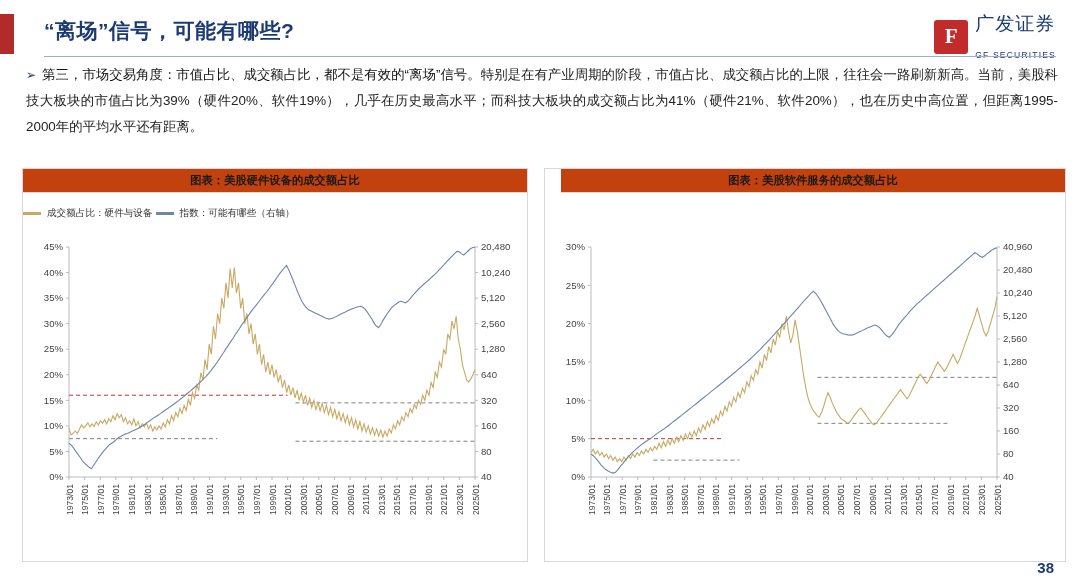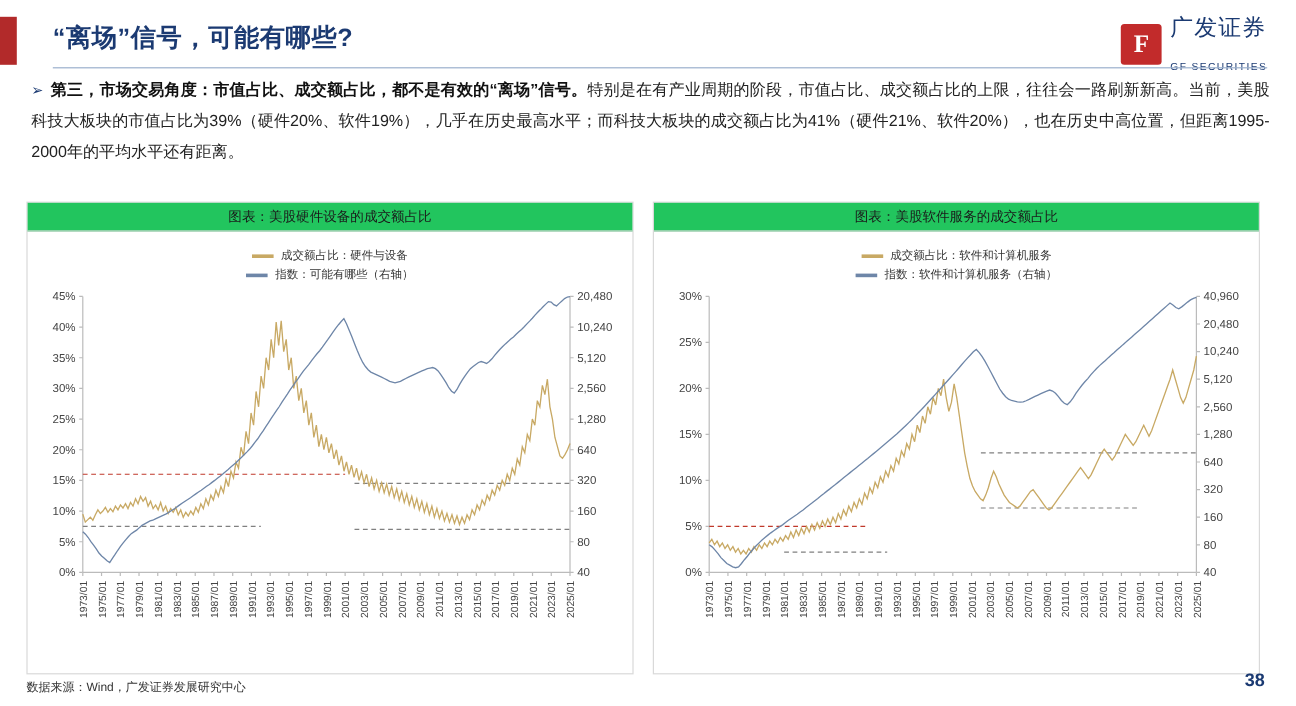--- a/index.html
+++ b/index.html
@@ -89,52 +89,51 @@
     line-height: 26px;
     color: #222;
     text-align: justify;
   }
   .bullet-mark {
     color: #1b3a72;
     font-size: 12px;
     margin-right: 6px;
   }
   .b {
-    font-weight: bold;
+    font-weight: normal;
     color: #111;
   }
   
   .panel {
     position: absolute;
     top: 168px;
     width: 504px;
     height: 392px;
     border: 1px solid #d9d9d9;
     background: #fff;
   }
   .panel-left { left: 22px; }
-  .panel-right { left: 544px; }
+  .panel-right { left: 544px; padding-left: 16px; }
   .panel-head {
     height: 23px;
-    background: #22c55e;
+    background: #c2410c;
     border-bottom: 1px solid #d9d9d9;
     display: flex;
     align-items: center;
     justify-content: center;
     font-size: 11.3px;
-    font-weight: normal;
+    font-weight: bold;
     color: #1a1a1a;
   }
   .legend {
     position: absolute;
     top: 38px;
     left: 0;
     width: 100%;
     display: flex;
-    flex-direction: column;
     align-items: center;
     gap: 3px;
   }
   .legend-row {
     display: flex;
     align-items: center;
     gap: 6px;
     font-size: 9.6px;
     color: #333;
   }
@@ -306,30 +305,20 @@
         <line x1="46" y1="199.66666666666669" x2="194.34615384615384" y2="199.66666666666669" stroke="#808080" stroke-width="1" stroke-dasharray="4,3"></line>
         <line x1="272.4230769230769" y1="163.88888888888889" x2="452" y2="163.88888888888889" stroke="#808080" stroke-width="1" stroke-dasharray="4,3"></line>
         <line x1="272.4230769230769" y1="202.22222222222223" x2="452" y2="202.22222222222223" stroke="#808080" stroke-width="1" stroke-dasharray="4,3"></line>
         <path d="M46.00,189.44L48.09,196.09L50.19,194.04L52.28,192.00L54.37,194.56L56.46,189.96L58.56,185.87L60.65,188.93L62.74,186.89L64.84,183.82L66.93,187.91L69.02,184.84L71.11,187.40L73.21,182.80L75.30,185.87L77.39,181.78L79.48,184.33L81.58,180.76L83.67,184.84L85.76,179.73L87.86,182.80L89.95,176.67L92.04,180.76L94.13,174.62L96.23,178.71L98.32,175.64L100.41,182.80L102.51,178.71L104.60,184.84L106.69,181.78L108.78,185.87L110.88,179.73L112.97,186.89L115.06,182.80L117.15,188.93L119.25,184.84L121.34,187.91L123.43,183.82L125.53,189.96L127.62,185.87L129.71,192.00L131.80,187.91L133.90,190.98L135.99,186.89L138.08,189.96L140.18,183.82L142.27,187.91L144.36,180.76L146.45,184.84L148.55,176.67L150.64,181.78L152.73,173.60L154.82,177.69L156.92,169.51L159.01,174.62L161.10,166.44L163.20,171.56L165.29,160.31L167.38,166.44L169.47,153.67L171.57,159.29L173.66,146.00L175.75,151.11L177.85,133.73L179.94,140.89L182.03,120.44L184.12,130.67L186.22,105.11L188.31,115.33L190.40,87.22L192.49,100.00L194.59,74.44L196.68,84.67L198.77,59.11L200.87,69.33L202.96,43.78L205.05,59.11L207.14,29.47L209.24,48.89L211.33,28.44L213.42,54.00L215.52,43.78L217.61,69.33L219.70,59.11L221.79,84.67L223.89,74.44L225.98,94.89L228.07,84.67L230.16,105.11L232.26,94.89L234.35,115.33L236.44,105.11L238.54,125.56L240.63,115.33L242.72,133.22L244.81,123.00L246.91,135.78L249.00,125.56L251.09,138.33L253.19,130.67L255.28,143.44L257.37,135.78L259.46,148.56L261.56,140.89L263.65,153.67L265.74,146.00L267.84,156.22L269.93,148.56L272.02,158.78L274.11,151.11L276.21,161.33L278.30,154.18L280.39,163.38L282.48,156.22L284.58,166.44L286.67,159.29L288.76,168.49L290.86,161.33L292.95,170.53L295.04,163.38L297.13,171.56L299.23,164.40L301.32,173.60L303.41,166.44L305.51,175.64L307.60,168.49L309.69,177.69L311.78,170.53L313.88,179.73L315.97,172.58L318.06,181.78L320.15,174.62L322.25,183.82L324.34,176.67L326.43,185.87L328.53,178.71L330.62,187.91L332.71,180.76L334.80,189.96L336.90,182.80L338.99,192.00L341.08,184.84L343.18,193.02L345.27,186.89L347.36,195.07L349.45,188.93L351.55,196.09L353.64,189.96L355.73,197.11L357.82,190.98L359.92,198.13L362.01,192.00L364.10,197.11L366.20,189.96L368.29,194.04L370.38,185.87L372.47,189.96L374.57,181.78L376.66,185.87L378.75,177.69L380.85,181.78L382.94,173.60L385.03,177.69L387.12,169.51L389.22,173.60L391.31,165.42L393.40,169.51L395.49,161.33L397.59,165.42L399.68,156.22L401.77,161.33L403.87,151.11L405.96,156.22L408.05,143.44L410.14,148.56L412.24,133.22L414.33,138.33L416.42,123.00L418.52,128.11L420.61,110.22L422.70,115.33L424.79,94.89L426.89,100.00L428.98,82.11L431.07,89.78L433.16,77.00L435.26,100.00L437.35,110.22L439.44,125.56L441.54,133.22L443.63,140.89L445.72,142.93L447.81,139.87L449.91,135.78L452.00,130.67" fill="none" stroke="#c8a964" stroke-width="1.1"></path>
         <path d="M46.00,204.22L48.24,206.11L50.49,208.93L52.73,212.44L54.97,215.32L57.22,218.44L59.46,221.84L61.70,224.30L63.94,226.26L66.19,228.33L68.43,229.77L70.67,226.26L72.92,223.05L75.16,219.54L77.40,216.33L79.65,213.38L81.89,210.65L84.13,208.10L86.38,205.72L88.62,204.22L90.86,202.77L93.10,200.70L95.35,198.75L97.59,197.50L99.83,196.29L102.08,195.12L104.32,194.54L106.56,193.43L108.81,192.34L111.05,191.29L113.29,190.26L115.54,189.27L117.78,187.82L120.02,186.43L122.27,185.09L124.51,183.37L126.75,181.74L128.99,180.17L131.24,178.66L133.48,177.22L135.72,175.82L137.97,174.16L140.21,172.56L142.45,171.03L144.70,169.56L146.94,167.87L149.18,166.26L151.43,164.71L153.67,162.98L155.91,161.33L158.15,159.53L160.40,157.82L162.64,155.98L164.88,154.04L167.13,152.20L169.37,150.27L171.61,148.28L173.86,146.38L176.10,144.15L178.34,142.04L180.59,139.73L182.83,137.55L185.07,135.21L187.31,132.47L189.56,129.44L191.80,126.64L194.04,123.21L196.29,120.07L198.53,116.49L200.77,113.22L203.02,109.65L205.26,106.40L207.50,102.93L209.75,99.76L211.99,96.05L214.23,92.86L216.48,89.43L218.72,85.84L220.96,82.70L223.20,79.44L225.45,76.44L227.69,73.14L229.93,70.10L232.18,67.30L234.42,64.70L236.66,61.49L238.91,58.54L241.15,55.81L243.39,53.26L245.64,50.31L247.88,47.06L250.12,44.07L252.36,40.86L254.61,37.50L256.85,34.43L259.09,31.59L261.34,28.96L263.58,26.50L265.82,30.92L268.07,36.32L270.31,41.75L272.55,47.58L274.80,53.26L277.04,58.54L279.28,63.06L281.52,66.41L283.77,69.15L286.01,71.09L288.25,72.10L290.50,73.14L292.74,74.20L294.98,75.31L297.23,76.44L299.47,77.61L301.71,78.82L303.96,79.44L306.20,80.07L308.44,79.44L310.69,78.82L312.93,77.61L315.17,76.44L317.41,75.31L319.66,74.20L321.90,73.14L324.14,72.10L326.39,71.09L328.63,70.10L330.87,69.15L333.12,68.21L335.36,67.75L337.60,67.30L339.85,68.21L342.09,70.10L344.33,73.14L346.57,76.44L348.82,80.07L351.06,84.10L353.30,87.05L355.55,88.62L357.79,85.54L360.03,81.36L362.28,77.61L364.52,74.20L366.76,71.09L369.01,68.21L371.25,66.41L373.49,64.70L375.73,63.06L377.98,62.27L380.22,63.06L382.46,63.87L384.71,62.27L386.95,59.99L389.19,57.15L391.44,54.51L393.68,52.05L395.92,49.75L398.17,47.58L400.41,45.53L402.65,43.59L404.90,41.75L407.14,39.56L409.38,37.50L411.62,35.55L413.87,33.34L416.11,30.92L418.35,28.64L420.60,26.20L422.84,23.64L425.08,21.24L427.33,18.99L429.57,16.64L431.81,14.44L434.06,12.35L436.30,12.76L438.54,14.87L440.78,15.97L443.03,13.80L445.27,11.75L447.51,9.81L449.76,8.51L452.00,8.14" fill="none" stroke="#6e86a8" stroke-width="1.1"></path>
       </svg>
   </div>
 
   <div class="panel panel-right">
     <div class="panel-head">图表：美股软件服务的成交额占比</div>
-    <div class="legend">
-      <div class="legend-row">
-        <span class="legend-swatch" style="background:#c8a964"></span>
-        <span>成交额占比：软件和计算机服务</span>
-      </div>
-      <div class="legend-row">
-        <span class="legend-swatch" style="background:#6e86a8"></span>
-        <span>指数：软件和计算机服务（右轴）</span>
-      </div>
-    </div>
     <svg class="plot" id="plot1" viewBox="0 0 504 320">
         <line x1="46" y1="8" x2="46" y2="238" stroke="#bbb" stroke-width="1"></line>
         <line x1="46" y1="238" x2="452" y2="238" stroke="#bbb" stroke-width="1"></line>
         <line x1="452" y1="8" x2="452" y2="238" stroke="#bbb" stroke-width="1"></line>
         <line x1="43" y1="238" x2="46" y2="238" stroke="#bbb"></line>
         <text x="40" y="241.2" text-anchor="end" font-size="9.6" fill="#444">0%</text>
         <line x1="43" y1="199.66666666666669" x2="46" y2="199.66666666666669" stroke="#bbb"></line>
         <text x="40" y="202.86666666666667" text-anchor="end" font-size="9.6" fill="#444">5%</text>
         <line x1="43" y1="161.33333333333334" x2="46" y2="161.33333333333334" stroke="#bbb"></line>
         <text x="40" y="164.53333333333333" text-anchor="end" font-size="9.6" fill="#444">10%</text>
@@ -419,15 +408,14 @@
         <text x="0" y="0" font-size="8.6" fill="#444" text-anchor="end" transform="translate(455.5,245) rotate(-90)">2025/01</text>
         <line x1="46" y1="199.66666666666669" x2="178.73076923076923" y2="199.66666666666669" stroke="#c0392b" stroke-width="1" stroke-dasharray="4,3"></line>
         <line x1="108.46153846153845" y1="221.13333333333333" x2="194.34615384615384" y2="221.13333333333333" stroke="#808080" stroke-width="1" stroke-dasharray="4,3"></line>
         <line x1="272.4230769230769" y1="138.33333333333331" x2="452" y2="138.33333333333331" stroke="#808080" stroke-width="1" stroke-dasharray="4,3"></line>
         <line x1="272.4230769230769" y1="184.33333333333334" x2="405.15384615384613" y2="184.33333333333334" stroke="#808080" stroke-width="1" stroke-dasharray="4,3"></line>
         <path d="M46.00,213.47L48.19,210.40L50.39,215.00L52.58,211.93L54.78,216.53L56.97,213.47L59.17,218.07L61.36,215.00L63.56,219.60L65.75,216.53L67.95,221.13L70.14,218.07L72.34,222.67L74.53,219.60L76.72,222.67L78.92,218.07L81.11,221.13L83.31,216.53L85.50,219.60L87.70,215.00L89.89,218.07L92.09,213.47L94.28,216.53L96.48,211.93L98.67,215.00L100.86,210.40L103.06,213.47L105.25,208.87L107.45,211.93L109.64,207.33L111.84,210.40L114.03,204.27L116.23,208.87L118.42,202.73L120.62,207.33L122.81,201.20L125.01,205.80L127.20,199.67L129.39,204.27L131.59,198.13L133.78,202.73L135.98,196.60L138.17,201.20L140.37,195.07L142.56,199.67L144.76,193.53L146.95,198.13L149.15,192.00L151.34,196.60L153.54,188.93L155.73,193.53L157.92,185.87L160.12,190.47L162.31,182.80L164.51,187.40L166.70,179.73L168.90,184.33L171.09,176.67L173.29,181.27L175.48,172.07L177.68,176.67L179.87,167.47L182.06,172.07L184.26,162.87L186.45,167.47L188.65,158.27L190.84,162.87L193.04,153.67L195.23,158.27L197.43,149.07L199.62,153.67L201.82,142.93L204.01,147.53L206.21,136.80L208.40,141.40L210.59,130.67L212.79,135.27L214.98,123.00L217.18,129.13L219.37,115.33L221.57,121.47L223.76,107.67L225.96,113.80L228.15,100.00L230.35,106.13L232.54,92.33L234.74,98.47L236.93,84.67L239.12,90.80L241.32,77.00L243.51,92.33L245.71,103.83L247.90,96.17L250.10,80.83L252.29,92.33L254.49,107.67L256.68,123.00L258.88,138.33L261.07,149.83L263.26,159.80L265.46,165.93L267.65,170.53L269.85,173.60L272.04,176.67L274.24,178.20L276.43,173.60L278.63,167.47L280.82,159.80L283.02,153.67L285.21,158.27L287.41,164.40L289.60,169.00L291.79,173.60L293.99,176.67L296.18,179.73L298.38,181.27L300.57,182.80L302.77,184.33L304.96,182.80L307.16,179.73L309.35,176.67L311.55,173.60L313.74,170.53L315.94,169.00L318.13,172.07L320.32,175.13L322.52,178.20L324.71,181.27L326.91,184.33L329.10,185.87L331.30,184.33L333.49,181.27L335.69,178.20L337.88,175.13L340.08,172.07L342.27,169.00L344.46,165.93L346.66,162.87L348.85,159.80L351.05,156.73L353.24,153.67L355.44,150.60L357.63,153.67L359.83,156.73L362.02,159.80L364.22,156.73L366.41,152.13L368.61,147.53L370.80,142.93L372.99,138.33L375.19,135.27L377.38,138.33L379.58,141.40L381.77,144.47L383.97,141.40L386.16,136.80L388.36,132.20L390.55,127.60L392.75,123.00L394.94,126.07L397.14,129.13L399.33,132.20L401.52,129.13L403.72,124.53L405.91,119.93L408.11,115.33L410.30,119.93L412.50,124.53L414.69,119.93L416.89,113.80L419.08,107.67L421.28,101.53L423.47,95.40L425.66,89.27L427.86,83.13L430.05,77.00L432.25,69.33L434.44,77.00L436.64,84.67L438.83,92.33L441.03,96.93L443.22,92.33L445.42,84.67L447.61,77.00L449.81,69.33L452.00,57.83" fill="none" stroke="#c8a964" stroke-width="1.1"></path>
         <path d="M46.00,215.00L48.45,216.70L50.89,219.43L53.34,222.40L55.78,225.67L58.23,228.04L60.67,230.60L63.12,231.95L65.57,233.36L68.01,234.09L70.46,233.36L72.90,230.60L75.35,227.43L77.80,224.55L80.24,221.38L82.69,218.50L85.13,215.84L87.58,213.38L90.02,211.09L92.47,208.95L94.92,206.94L97.36,205.04L99.81,203.25L102.25,201.55L104.70,199.93L107.14,198.38L109.59,196.43L112.04,194.59L114.48,192.84L116.93,191.18L119.37,189.60L121.82,187.73L124.27,185.95L126.71,183.94L129.16,182.04L131.60,180.25L134.05,178.27L136.49,176.40L138.94,174.39L141.39,172.50L143.83,170.48L146.28,168.59L148.72,166.60L151.17,164.73L153.61,162.78L156.06,160.78L158.51,158.74L160.95,156.81L163.40,154.86L165.84,152.89L168.29,150.91L170.73,148.92L173.18,146.95L175.63,144.98L178.07,143.03L180.52,140.96L182.96,139.01L185.41,136.98L187.86,134.98L190.30,132.96L192.75,130.86L195.19,128.79L197.64,126.70L200.08,124.59L202.53,122.49L204.98,120.26L207.42,117.96L209.87,115.60L212.31,113.20L214.76,110.78L217.20,108.19L219.65,105.64L222.10,103.12L224.54,100.52L226.99,97.87L229.43,95.18L231.88,92.49L234.33,89.81L236.77,87.07L239.22,84.37L241.66,81.65L244.11,78.93L246.55,76.17L249.00,73.44L251.45,70.65L253.89,67.83L256.34,65.00L258.78,62.19L261.23,59.41L263.67,56.84L266.12,54.13L268.57,52.23L271.01,54.79L273.46,58.28L275.90,62.19L278.35,66.62L280.80,71.19L283.24,75.85L285.69,80.55L288.13,85.19L290.58,88.69L293.02,91.57L295.47,93.65L297.92,94.74L300.36,95.29L302.81,95.86L305.25,96.09L307.70,95.86L310.14,94.96L312.59,93.86L315.04,92.60L317.48,91.37L319.93,90.20L322.37,89.06L324.82,87.96L327.27,86.89L329.71,86.03L332.16,86.89L334.60,88.69L337.05,91.57L339.49,94.74L341.94,97.03L344.39,98.23L346.83,95.86L349.28,92.60L351.72,88.69L354.17,85.19L356.61,82.03L359.06,79.14L361.51,76.49L363.95,73.44L366.40,70.65L368.84,68.08L371.29,65.69L373.73,63.46L376.18,61.37L378.63,59.03L381.07,56.84L383.52,54.79L385.96,52.54L388.41,50.44L390.86,48.19L393.30,46.08L395.75,43.86L398.19,41.78L400.64,39.61L403.08,37.38L405.53,35.28L407.98,33.14L410.42,30.97L412.87,28.78L415.31,26.58L417.76,24.38L420.20,22.20L422.65,20.03L425.10,17.89L427.54,15.68L429.99,13.50L432.43,15.17L434.88,17.24L437.33,18.33L439.77,16.71L442.22,14.67L444.66,12.75L447.11,10.93L449.55,9.63L452.00,8.79" fill="none" stroke="#6e86a8" stroke-width="1.1"></path>
       </svg>
   </div>
 
-  <div class="footnote">数据来源：Wind，广发证券发展研究中心</div>
   <div class="pageno">38</div>
 </div>
 
 </body></html>

